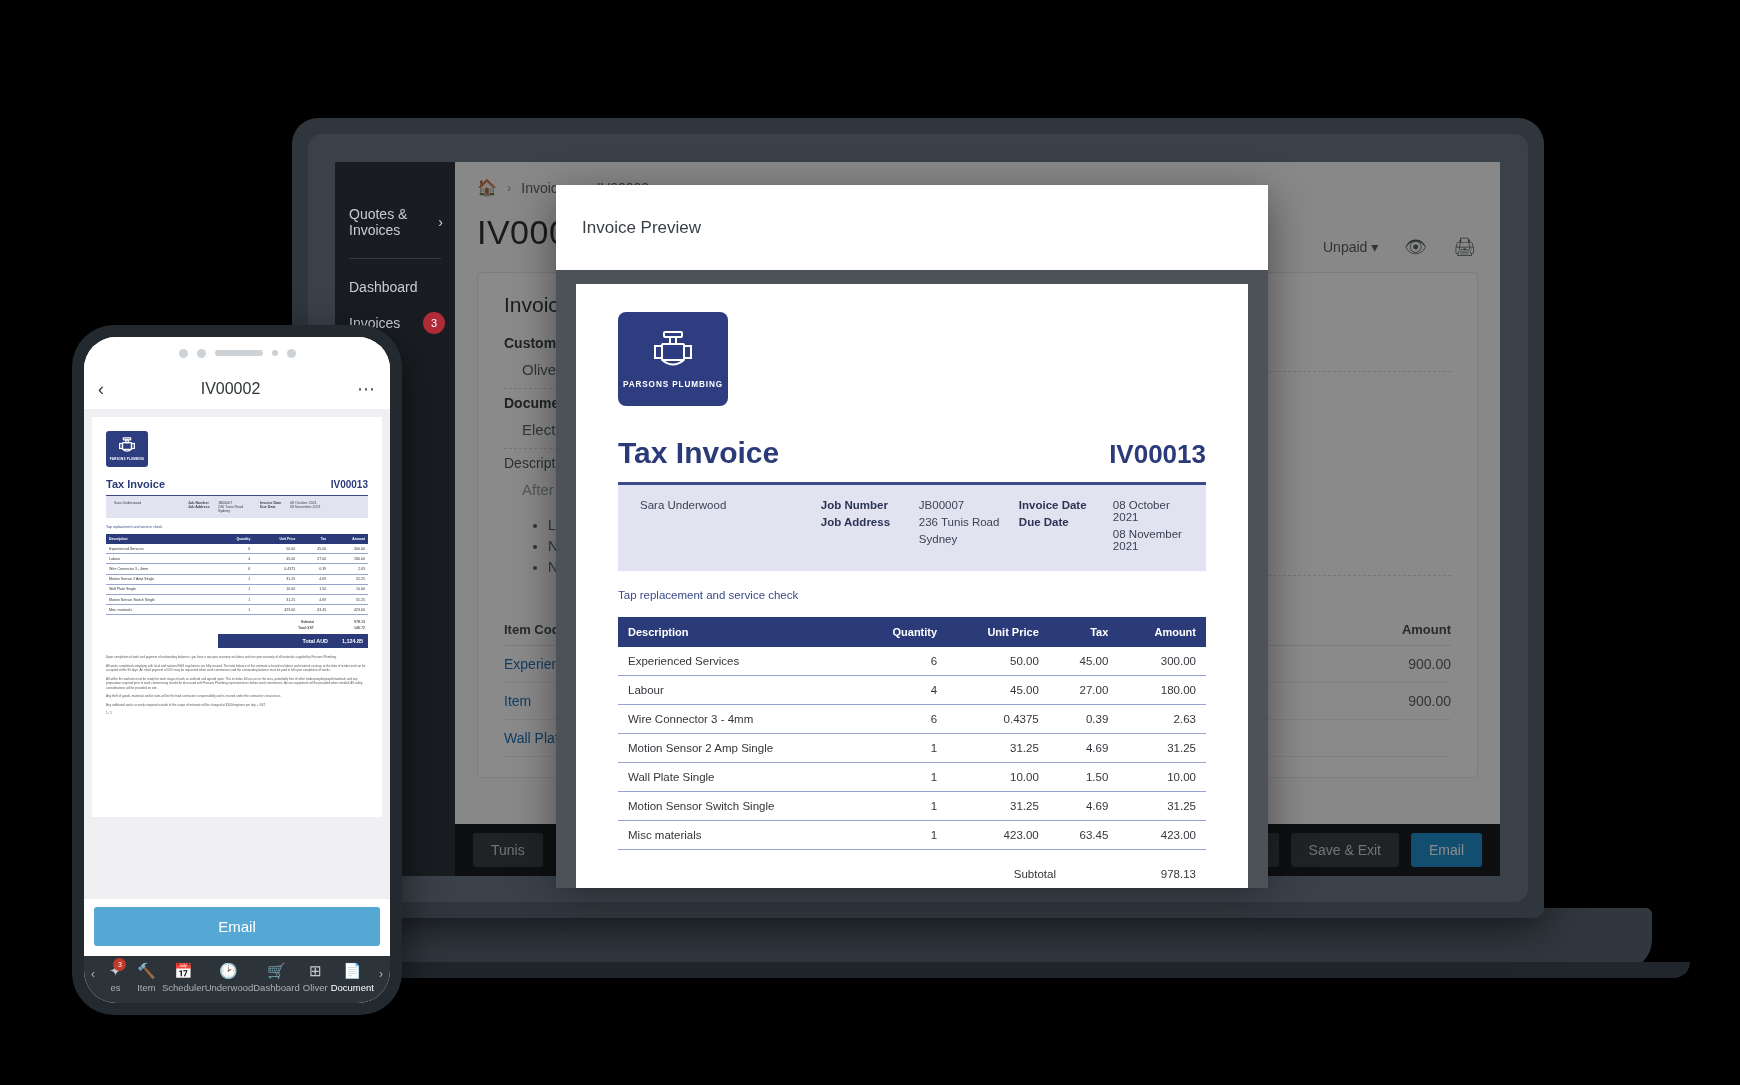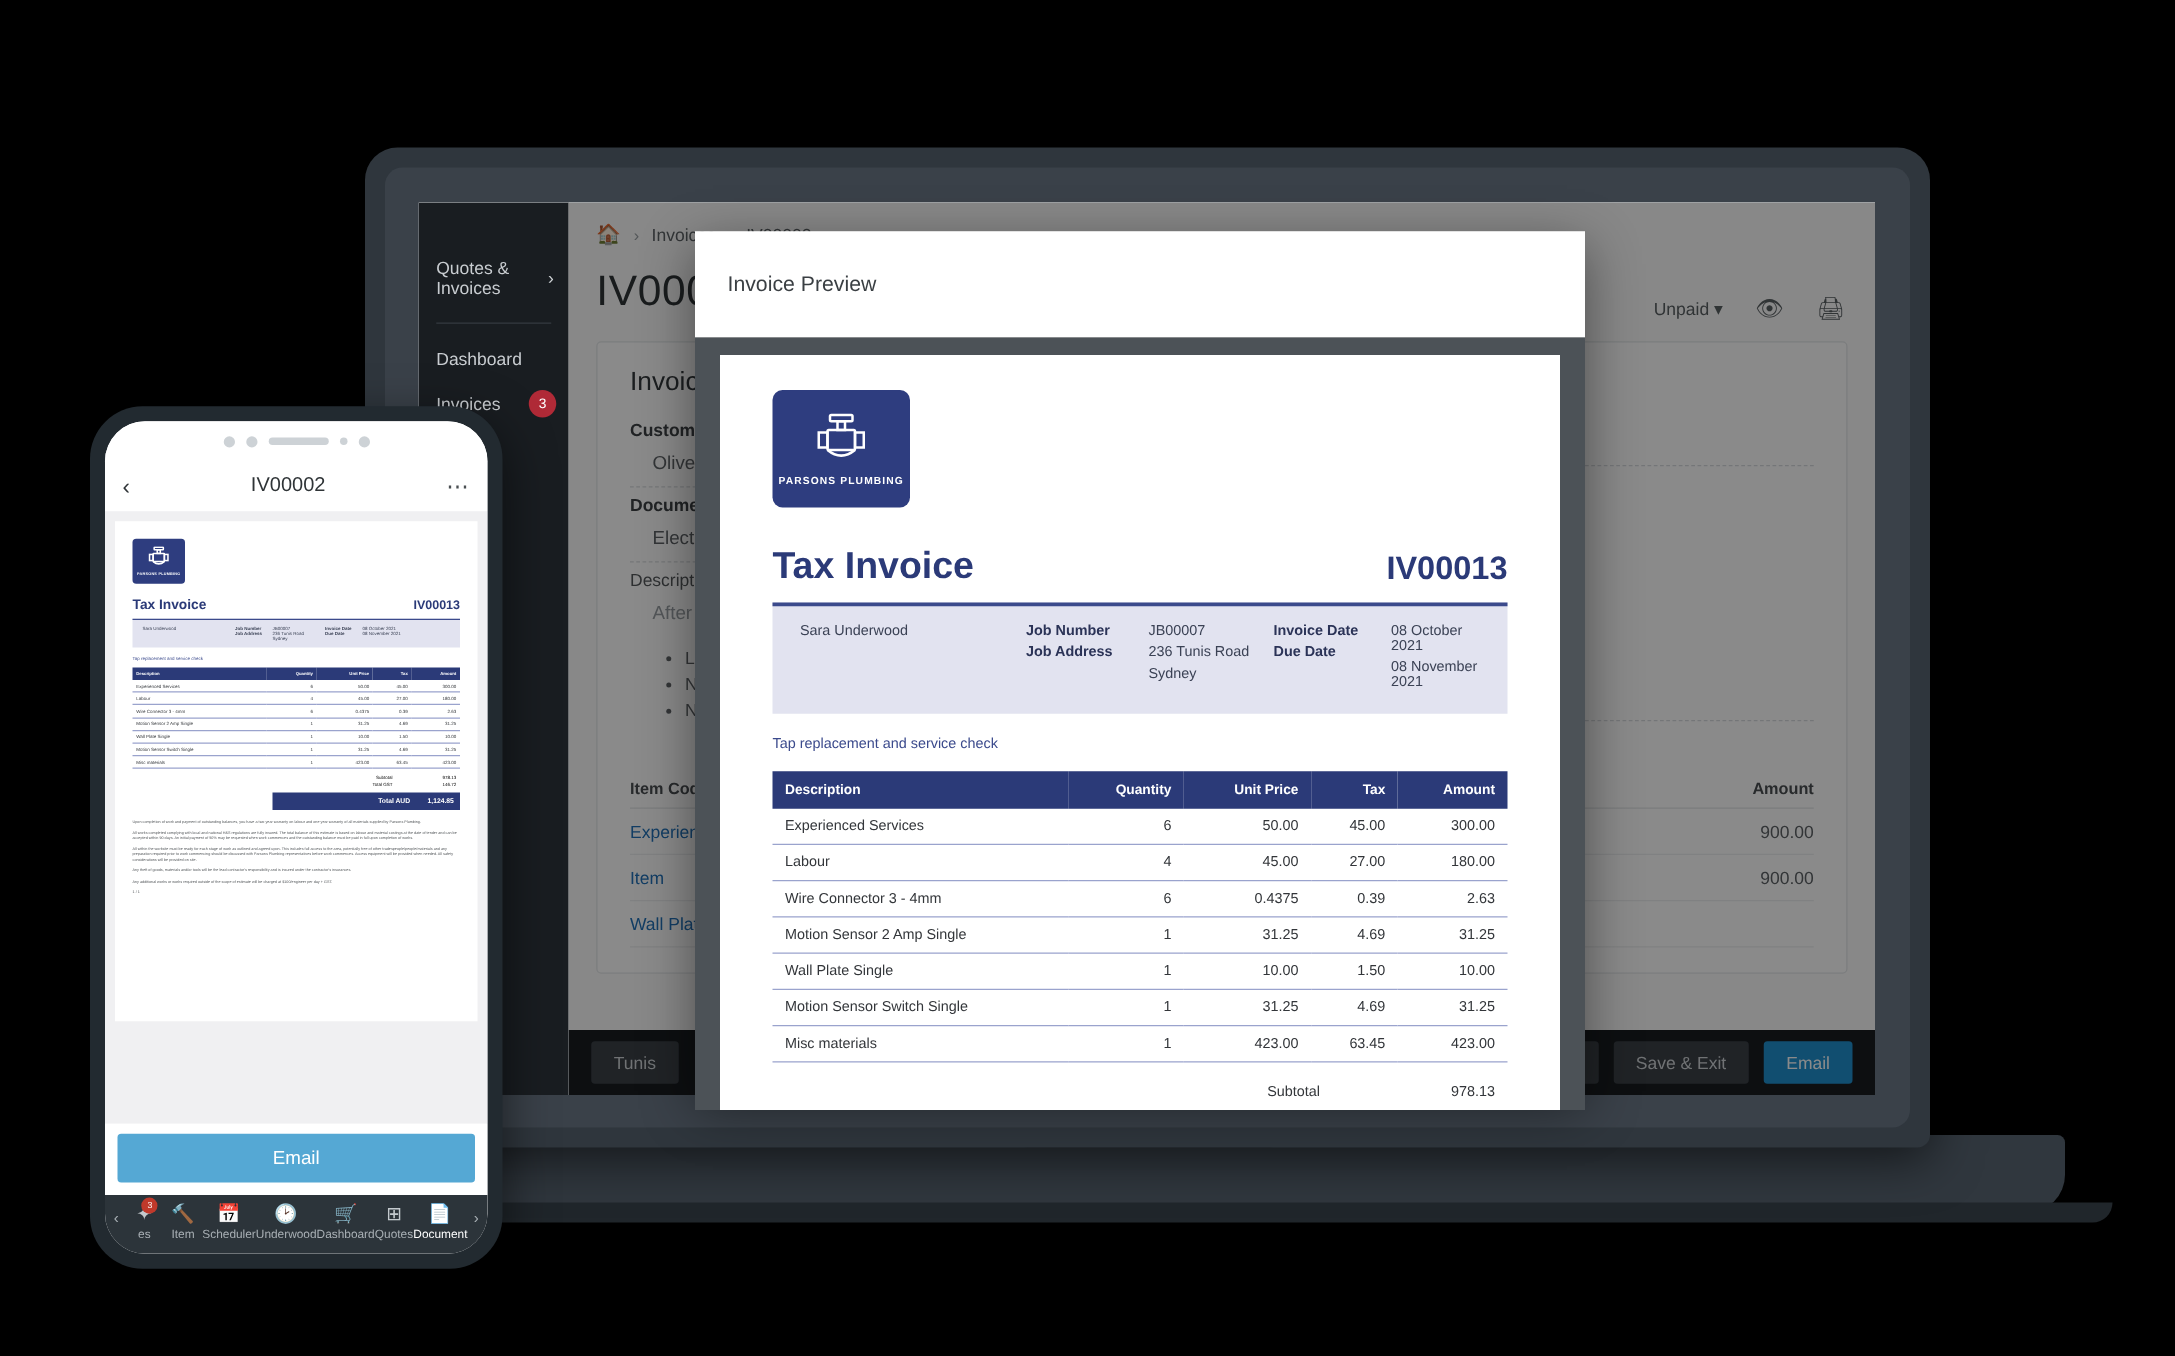--- a/index.html
+++ b/index.html
@@ -680,21 +680,21 @@
         <div class="ph-nav-item">
           <span class="ic">🕑</span>
           <span>Underwood</span>
         </div>
         <div class="ph-nav-item">
           <span class="ic">🛒</span>
           <span>Dashboard</span>
         </div>
         <div class="ph-nav-item">
           <span class="ic">⊞</span>
-          <span>Quotes</span>
+          <span>Oliver</span>
         </div>
         <div class="ph-nav-item active">
           <span class="ic">📄</span>
           <span>Document</span>
         </div>
         <div class="ph-nav-arrow">›</div>
       </div>
 
     </div>
   </div>

